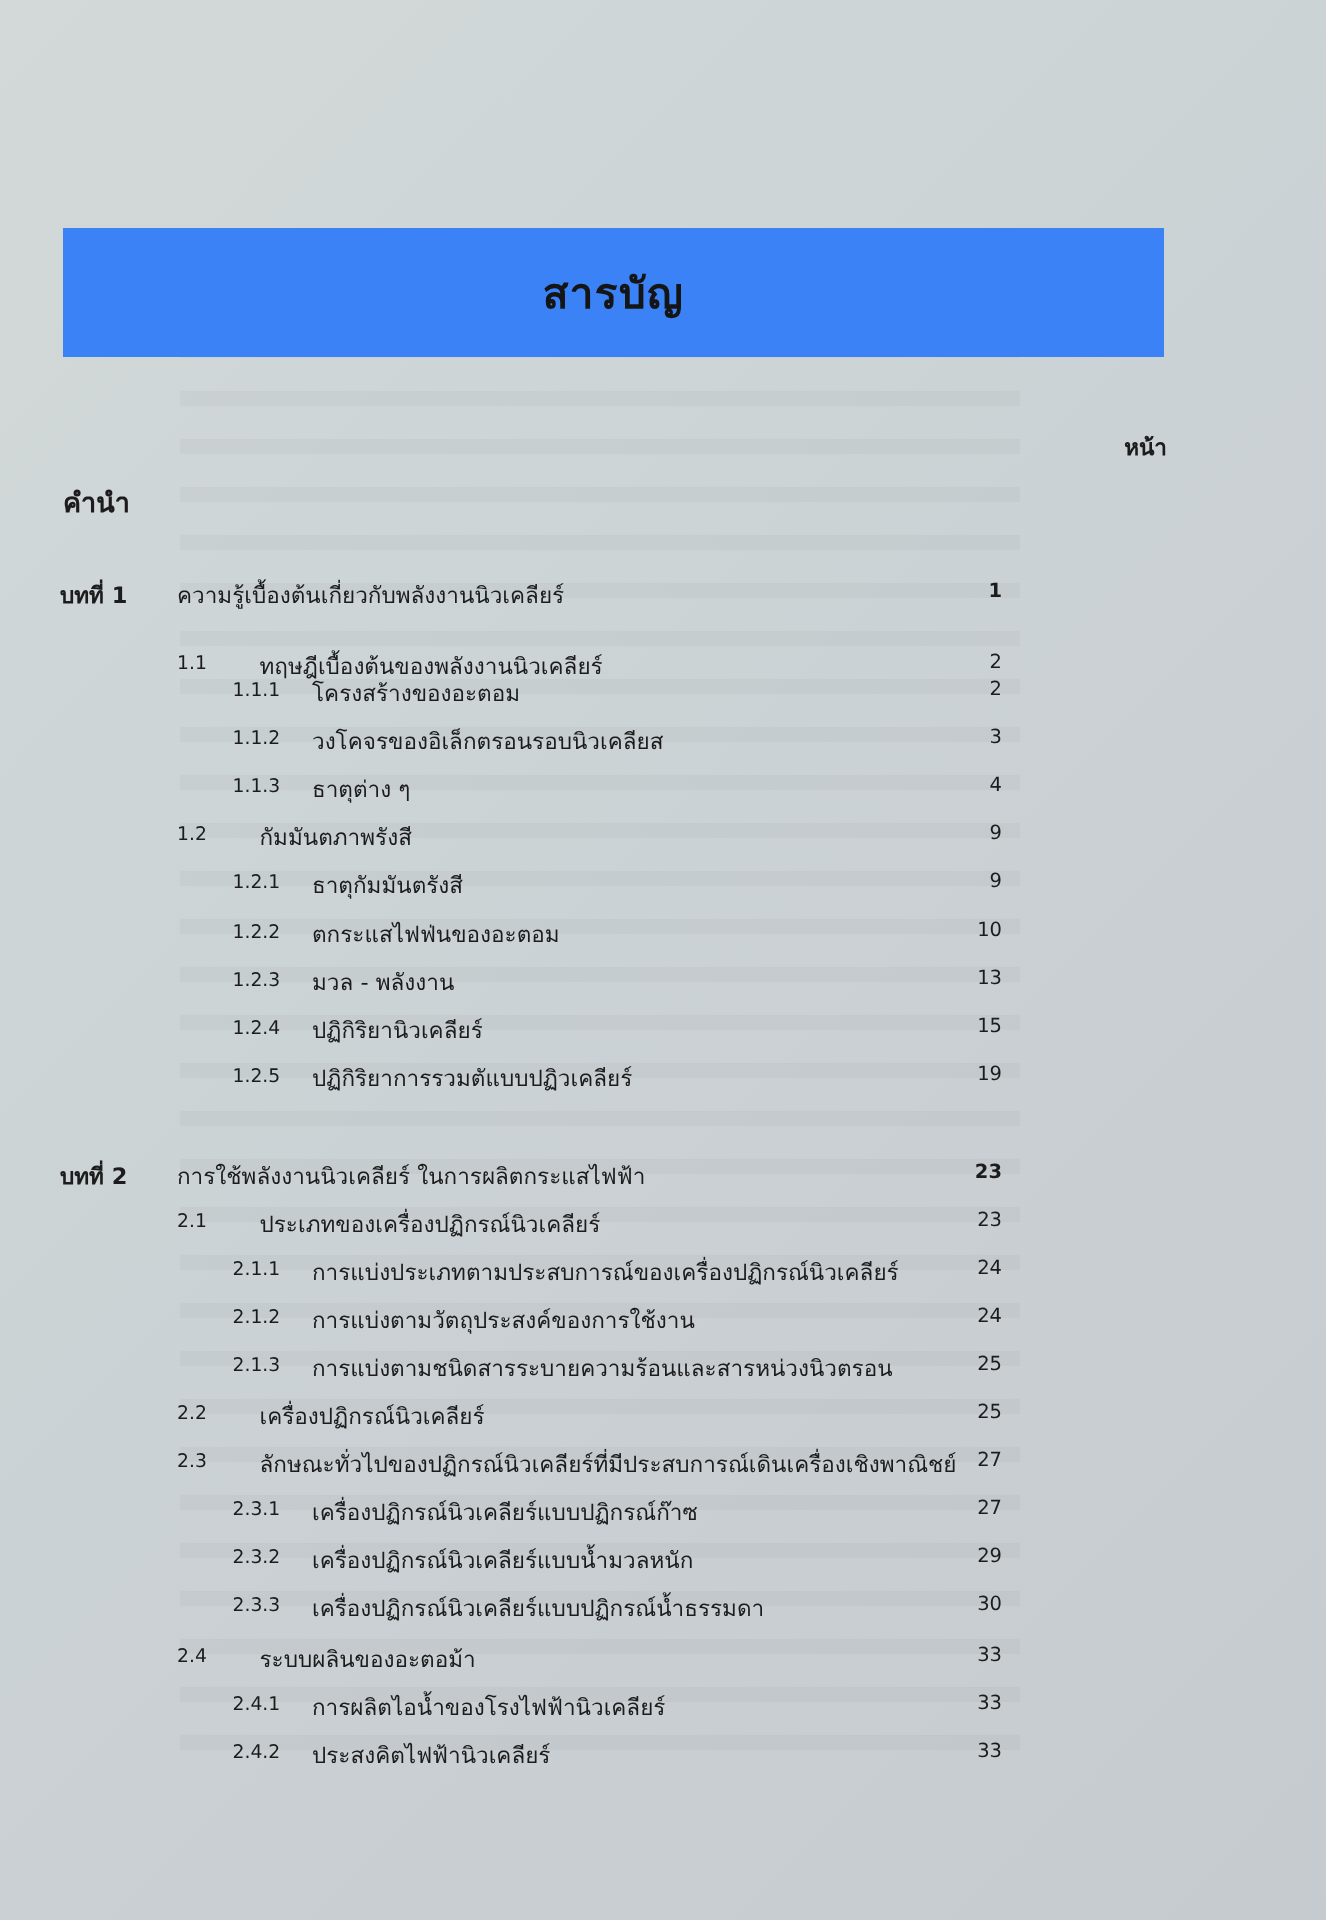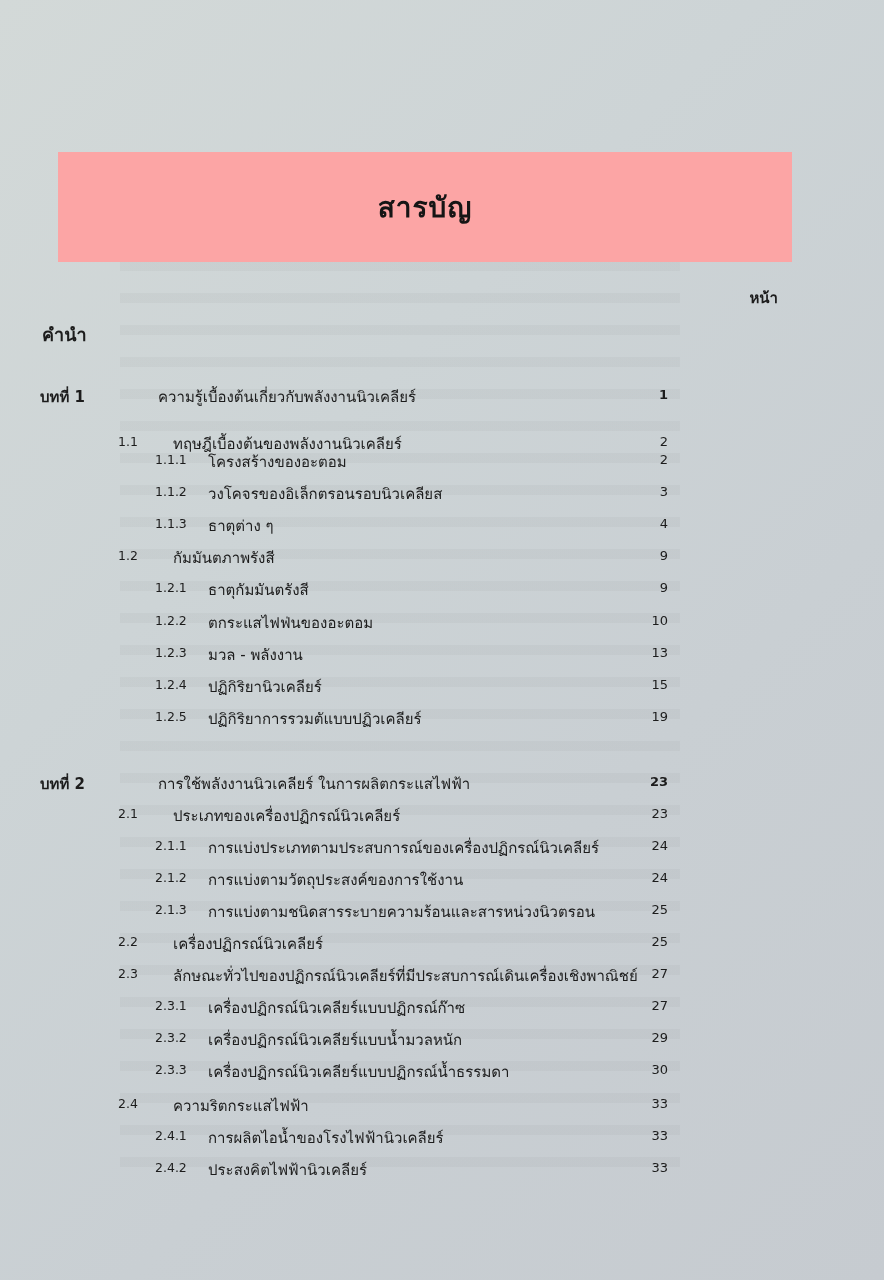--- a/index.html
+++ b/index.html
@@ -7,42 +7,42 @@
       width: 884px; height: 1280px; position: relative; overflow: hidden;
       background: linear-gradient(135deg, #d3d9d8 0%, #cdd4d6 35%, #c9cfd3 65%, #c6cbd0 100%);
       font-family: "DejaVu Sans", sans-serif; color: #1c1c1c;
     }
     .ghost {
       position: absolute; left: 120px; top: 175px; width: 560px; height: 1010px;
       background: repeating-linear-gradient(180deg, rgba(0,0,0,0) 0, rgba(0,0,0,0) 22px, rgba(90,90,90,0.05) 22px, rgba(90,90,90,0.05) 32px);
       pointer-events: none;
     }
     .title-band {
-      position: absolute; left: 58px; top: 152px; width: 734px; height: 110px;
-      background: #fca5a5;
+      position: absolute; left: 42px; top: 152px; width: 734px; height: 86px;
+      background: #3b82f6;
       display: flex; align-items: center; justify-content: center;
     }
     .title-band h1 {
       margin: 0; font-size: 28px; font-weight: bold; color: #151515; letter-spacing: 1px;
     }
     .page-head {
       position: absolute; right: 106px; top: 286px; font-size: 15px; font-weight: bold;
     }
     .row { position: absolute; left: 0; width: 780px; height: 24px; font-size: 15px; }
     .row .num { position: absolute; font-size: 12.5px; top: 2px; }
     .row .txt { position: absolute; white-space: nowrap; }
     .row .pg { position: absolute; right: 112px; width: 40px; text-align: right; font-size: 13px; top: 2px; }
     .row.chapter .num { font-size: 15px; font-weight: bold; top: 0; }
     .row.chapter .pg { font-weight: bold; }
     .lvl1 .num { left: 118px; }
     .lvl1 .txt { left: 152px; margin-left: 21px; }
     .lvl2 .num { left: 155px; }
     .lvl2 .txt { left: 208px; }
     .chapter .num { left: 40px; }
-    .chapter .txt { left: 118px; margin-left: 40px; }
+    .chapter .txt { left: 118px; }
     .preface { position: absolute; left: 42px; top: 320px; font-size: 18px; font-weight: bold; }
   </style>
 </head>
 <body>
 
 <div class="ghost"></div>
 
 <div class="title-band">
   <h1>สารบัญ</h1>
 </div>
@@ -151,21 +151,21 @@
       <span class="txt">เครื่องปฏิกรณ์นิวเคลียร์แบบน้ำมวลหนัก</span>
       <span class="pg">29</span>
     </div>
   <div class="row lvl2" style="top:1060px">
       <span class="num">2.3.3</span>
       <span class="txt">เครื่องปฏิกรณ์นิวเคลียร์แบบปฏิกรณ์น้ำธรรมดา</span>
       <span class="pg">30</span>
     </div>
   <div class="row lvl1" style="top:1094px">
       <span class="num">2.4</span>
-      <span class="txt">ความริตกระแสไฟฟ้า</span>
+      <span class="txt">ระบบผลินของอะตอม้า</span>
       <span class="pg">33</span>
     </div>
   <div class="row lvl2" style="top:1126px">
       <span class="num">2.4.1</span>
       <span class="txt">การผลิตไอน้ำของโรงไฟฟ้านิวเคลียร์</span>
       <span class="pg">33</span>
     </div>
   <div class="row lvl2" style="top:1158px">
       <span class="num">2.4.2</span>
       <span class="txt">ประสงคิตไฟฟ้านิวเคลียร์</span>

